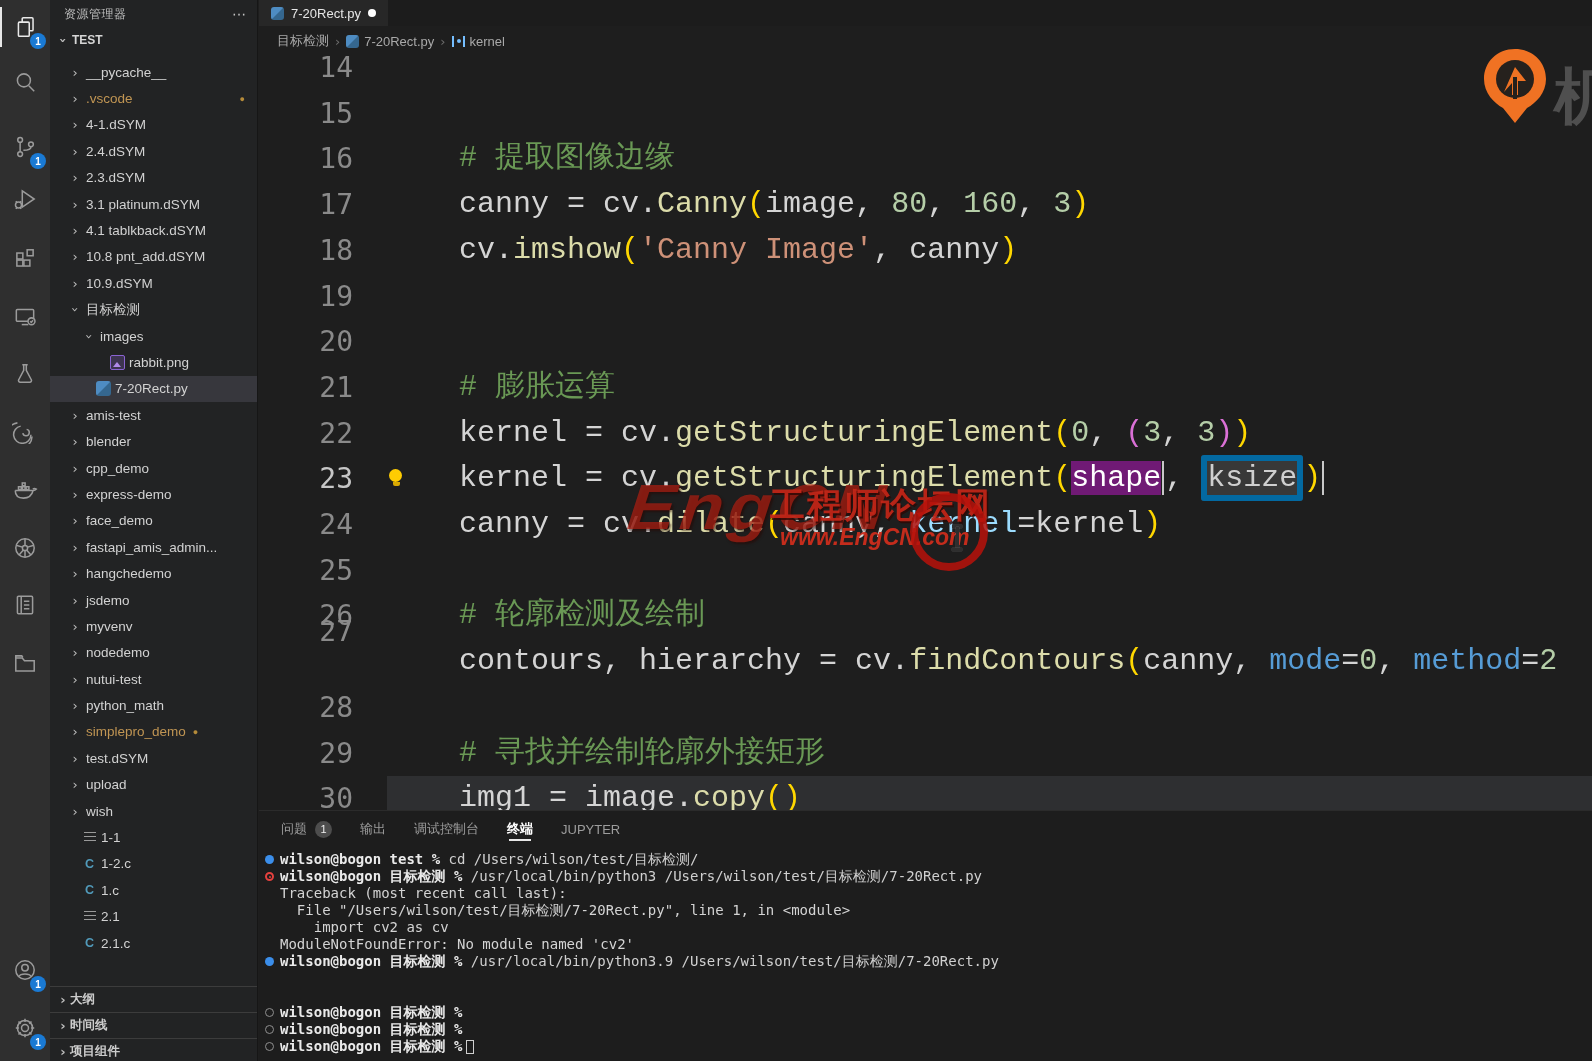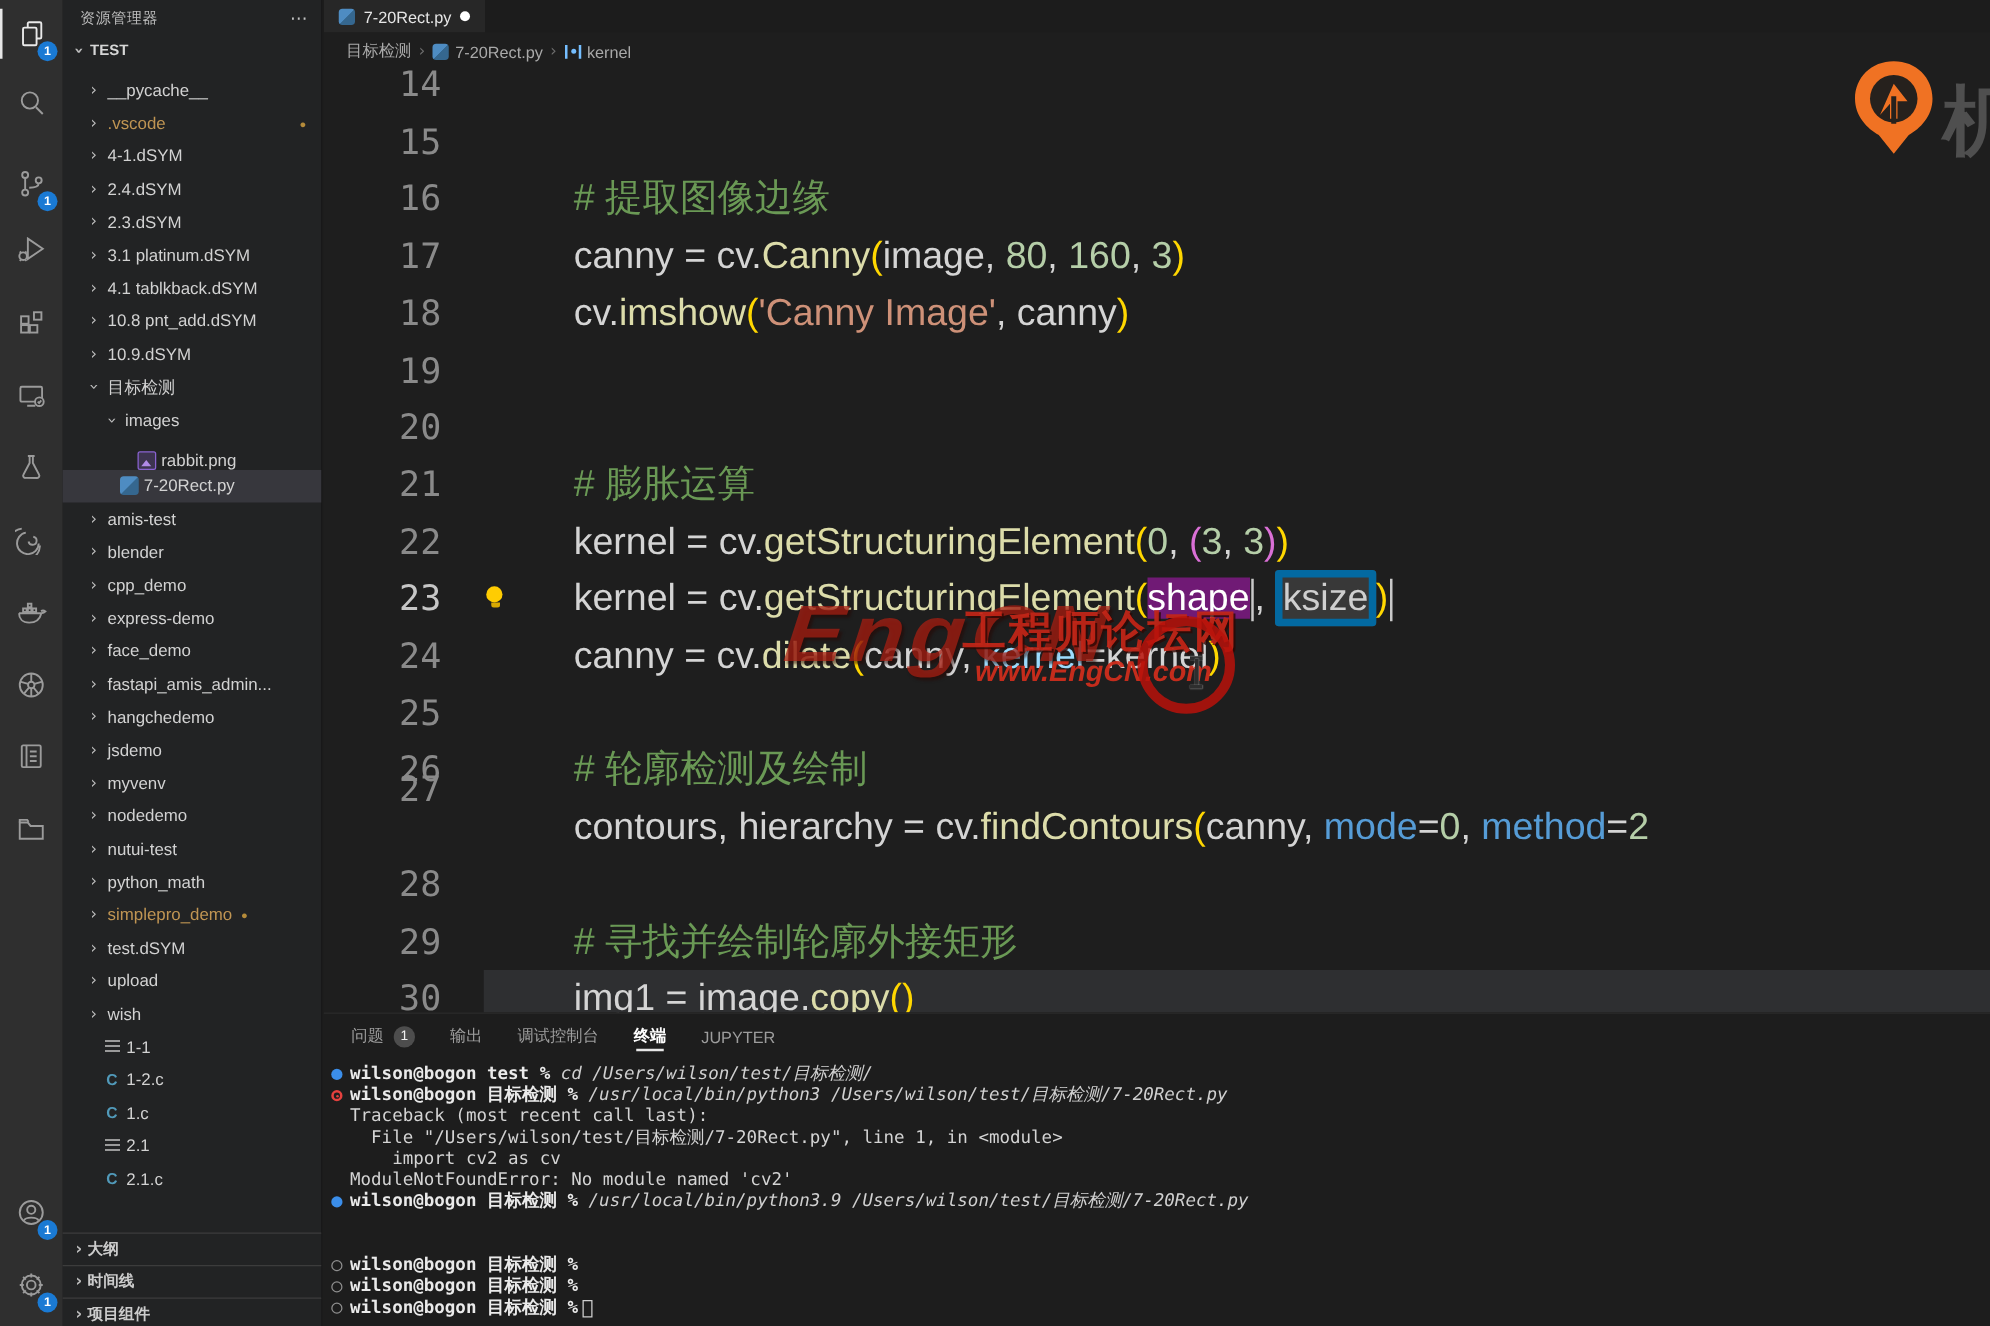--- a/index.html
+++ b/index.html
@@ -50,21 +50,21 @@
   .mini-py { width:13px; height:13px; border-radius:3px; background:linear-gradient(135deg,#4e8cc2 49%,#35678f 51%); }
   #breadcrumb { position:absolute; left:0; top:26px; right:0; height:30px; background:#1e1e1e; display:flex; align-items:center; padding-left:18px; font-size:13px; color:#a9a9a9; gap:6px; }
   .bc-sep { color:#6d6d6d; font-family:"DejaVu Sans", sans-serif; }
   .bc-item { display:flex; align-items:center; gap:5px; }
   .bc-sym { width:13px; height:11px; border-left:2px solid #75beff; border-right:2px solid #75beff; position:relative; display:inline-block; }
   .bc-sym::after { content:""; position:absolute; left:3.5px; top:3px; width:4px; height:4px; border-radius:50%; background:#75beff; }
   
   #code-layer { position:absolute; left:0; top:45px; right:0; height:780px; }
   .lnum { position:absolute; left:0; width:94px; text-align:right; font-family:"DejaVu Sans Mono", monospace; font-size:28px; line-height:45.7px; color:#8a8a8a; }
   .lnum.active { color:#c6c6c6; }
-  .cline { position:absolute; left:200px; right:0; font-family:Liberation Sans, sans-serif; font-size:30px; line-height:45.7px; white-space:pre; color:#d4d4d4; }
+  .cline { position:absolute; left:200px; right:0; font-family:Liberation Mono, monospace; font-size:30px; line-height:45.7px; white-space:pre; color:#d4d4d4; }
   .hlstrip { position:absolute; left:128px; right:0; height:45.7px; background:#2e2f31; }
   .tk-comment{color:#6a9955;} .tk-plain{color:#d4d4d4;} .tk-var{color:#d4d4d4;}
   .tk-func{color:#dcdcaa;} .tk-num{color:#b5cea8;} .tk-str{color:#ce9178;}
   .tk-b1{color:#ffd700;} .tk-b2{color:#da70d6;}
   .tk-arg{color:#9cdcfe;} .tk-arg2{color:#569cd6;}
   .tk-sel{color:#ffffff; background:#701a75;}
   .tk-box{color:#cfcfcf; background:#383838; border:6px solid #0369a1; border-radius:3px;}
   .caret{display:inline-block; width:2px; height:34px; background:#c8c8c8; vertical-align:middle; margin:0 1px;}
   .bulb { position:absolute; left:130px; width:15px; height:15px; }
   .bulb .glass { width:13px; height:13px; border-radius:50%; background:#ffcc02; }
@@ -78,21 +78,21 @@
   .pbadge { min-width:17px; height:17px; border-radius:9px; background:#4d4d4d; color:#f0f0f0; font-size:11px; display:flex; align-items:center; justify-content:center; font-weight:normal; }
   #terminal { position:absolute; left:4px; top:40px; right:0; bottom:0; font-family:"DejaVu Sans Mono", monospace; font-size:14px; line-height:17px; }
   .tline { display:flex; align-items:center; white-space:pre; height:17px; }
   .tmark { width:9px; height:9px; border-radius:50%; margin:0 6px 0 2px; flex:0 0 9px; position:relative; }
   .tmark.m-blue { background:#3b8eea; }
   .tmark.m-red { border:2px solid #e5413e; }
   .tmark.m-red::after { content:""; position:absolute; left:1.5px; top:1.5px; width:2px; height:2px; border-radius:50%; background:#e5413e; }
   .tmark.m-hollow { border:1.5px solid #8f8f8f; }
   .tmark.m-none { visibility:hidden; }
   .t-prompt { color:#eaeaea; font-weight:bold; }
-  .t-cmd { color:#d0d0d0;font-style:italic; }
+  .t-cmd { color:#d0d0d0; }
   .t-out { color:#d4d4d4; }
   .tcursor { display:inline-block; width:8px; height:14px; border:1px solid #cfcfcf; margin-left:4px; vertical-align:middle; }
   
   #watermark { position:absolute; left:628px; top:482px; width:420px; height:100px; z-index:40; pointer-events:none; }
   #wm-big { position:absolute; left:0; top:-12px; font-size:64px; font-weight:bold; font-style:italic; letter-spacing:4px;
     color:rgba(170,30,18,0.72); transform:skew(-6deg) scaleX(1.12); transform-origin:left; text-shadow:2px 2px 2px rgba(40,5,0,.5); }
   #wm-cn { position:absolute; left:142px; top:0px; font-size:35px; font-weight:bold; color:rgba(195,38,24,0.92); text-shadow:1.5px 1.5px 0 rgba(45,8,4,.8); letter-spacing:2px; }
   #wm-url { position:absolute; left:152px; top:42px; font-size:23px; font-weight:bold; font-style:italic; color:rgba(205,45,28,0.95); }
   #wm-ring { position:absolute; left:282px; top:11px; width:78px; height:78px; border:8px solid rgba(185,18,10,0.85); border-radius:50%; }
   #wm-ibeam { position:absolute; left:34px; top:24px; width:10px; height:26px; }
@@ -261,21 +261,21 @@
           <span class="lbl" data-interactable="false">10.9.dSYM</span>
         </div>
         <div class="trow" data-interactable="true" style="padding-left: 18px;">
           <span class="chev down" data-interactable="false">›</span>
           <span class="lbl" data-interactable="false">目标检测</span>
         </div>
         <div class="trow" data-interactable="true" style="padding-left: 32px;">
           <span class="chev down" data-interactable="false">›</span>
           <span class="lbl" data-interactable="false">images</span>
         </div>
-        <div class="trow" data-interactable="true" style="padding-left: 46px; align-items: flex-end;">
+        <div class="trow" data-interactable="true" style="padding-left: 46px;">
           <span class="chev empty" data-interactable="false">›</span>
           <span class="fi fi-img" data-interactable="false"></span>
           <span class="lbl" data-interactable="false">rabbit.png</span>
         </div>
         <div class="trow sel" data-interactable="true" style="padding-left: 32px;">
           <span class="chev empty" data-interactable="false">›</span>
           <span class="fi fi-py" data-interactable="false"></span>
           <span class="lbl" data-interactable="false">7-20Rect.py</span>
         </div>
         <div class="trow" data-interactable="true" style="padding-left: 18px;">

